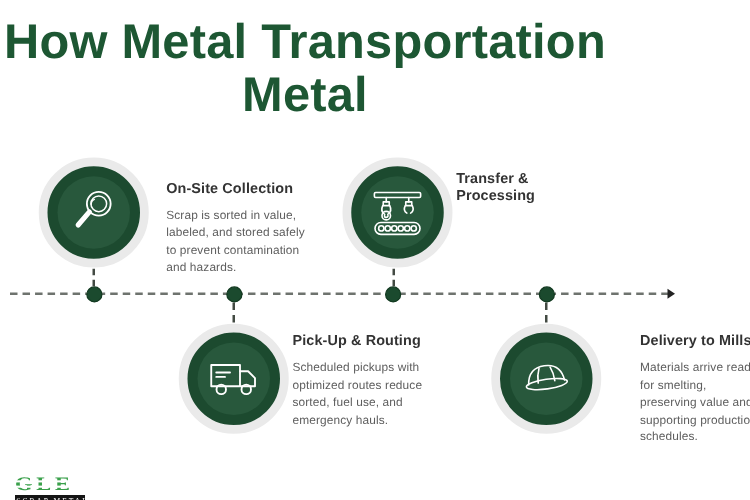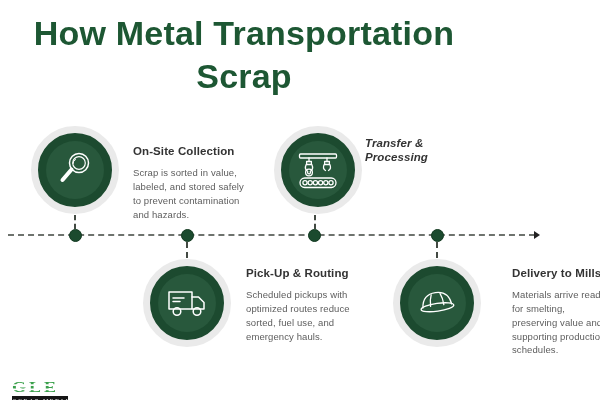--- a/index.html
+++ b/index.html
@@ -3,21 +3,21 @@
 <meta charset="utf-8">
 <style>
   html,body{margin:0;padding:0;background:#ffffff;}
   .canvas{
     position:relative;width:600px;height:400px;background:#ffffff;overflow:hidden;
     font-family:"Liberation Sans", sans-serif;
   }
   
   .title{
     position:absolute;top:12px;left:0;width:488px;text-align:center;
-    color:#1d5733;font-weight:800;font-size:34px;line-height:43px;letter-spacing:.2px;
+    color:#1d5733;font-weight:800;font-size:39px;line-height:43px;letter-spacing:.2px;
   }
   
   .step-circle{
     position:absolute;width:74px;height:74px;border-radius:50%;
     background:#1c4a2f;border:7px solid #eaeaea;box-sizing:content-box;
   }
   .step-circle::before{
     content:"";position:absolute;inset:8px;border-radius:50%;background:#28583c;
   }
   .step-circle svg{position:absolute;inset:0;margin:auto;z-index:1;}
@@ -61,21 +61,21 @@
     text-align:center;padding:2px 0 2px 1px;white-space:nowrap;width:56px;box-sizing:border-box;
   }
 </style>
 </head>
 <body>
 
 <div class="canvas">
 
   <div class="title">
     <div>How Metal Transportation</div>
-    <div>Scrap</div>
+    <div>Metal</div>
   </div>
 
   <div class="timeline-line"></div>
   <div class="timeline-arrow"></div>
   <div class="vdash" style="left:74px;top:215px;height:14px;"></div>
   <div class="vdash" style="left:314px;top:215px;height:14px;"></div>
   <div class="vdash" style="left:186px;top:242px;height:16px;"></div>
   <div class="vdash" style="left:436px;top:242px;height:16px;"></div>
   <div class="timeline-dot" style="left:69px;"></div>
   <div class="timeline-dot" style="left:181px;"></div>
@@ -114,37 +114,37 @@
         <rect x="5" y="31" width="36" height="9.5" rx="4.7"></rect>
         <circle cx="10" cy="35.7" r="2.1"></circle>
         <circle cx="15.2" cy="35.7" r="2.1"></circle>
         <circle cx="20.4" cy="35.7" r="2.1"></circle>
         <circle cx="25.6" cy="35.7" r="2.1"></circle>
         <circle cx="30.8" cy="35.7" r="2.1"></circle>
         <circle cx="36" cy="35.7" r="2.1"></circle>
       </g>
     </svg>
   </div>
-  <div class="step-text" style="left:365px;top:136px;width:106px;font-style:italic;">
+  <div class="step-text" style="left:365px;top:136px;width:106px;">
     <div class="step-heading">Transfer &amp; Processing</div>
   </div>
 
   <div class="step-circle" style="left:143px;top:259px;">
     <svg width="46" height="46" viewBox="0 0 46 46">
       <g fill="none" stroke="#ffffff" stroke-width="1.5" stroke-linecap="round" stroke-linejoin="round">
         <rect x="5" y="12" width="23" height="17"></rect>
         <path d="M9 18 h11"></path>
         <path d="M9 21.5 h7"></path>
         <path d="M28 17 h6.5 l5.5 5.5 V29 h-11.5"></path>
         <circle cx="13" cy="31.5" r="3.8"></circle>
         <circle cx="33" cy="31.5" r="3.8"></circle>
       </g>
     </svg>
   </div>
-  <div class="step-text" style="left:246px;top:266px;width:108px;">
+  <div class="step-text" style="left:234px;top:266px;width:108px;">
     <div class="step-heading nowrap">Pick-Up &amp; Routing</div>
     <div class="step-body">Scheduled pickups with optimized routes reduce sorted, fuel use, and emergency hauls.</div>
   </div>
 
   <div class="step-circle" style="left:393px;top:259px;">
     <svg width="46" height="46" viewBox="0 0 46 46">
       <g transform="rotate(-8 23 24)" fill="none" stroke="#ffffff" stroke-width="1.3" stroke-linecap="round">
         <path d="M8.5 26 q1.5 -13.5 14.5 -13.5 q13 0 14.5 13.5"></path>
         <path d="M18.5 14.2 q-2.2 5 -2.2 11.3"></path>
         <path d="M27.5 14.2 q2.2 5 2.2 11.3"></path>

